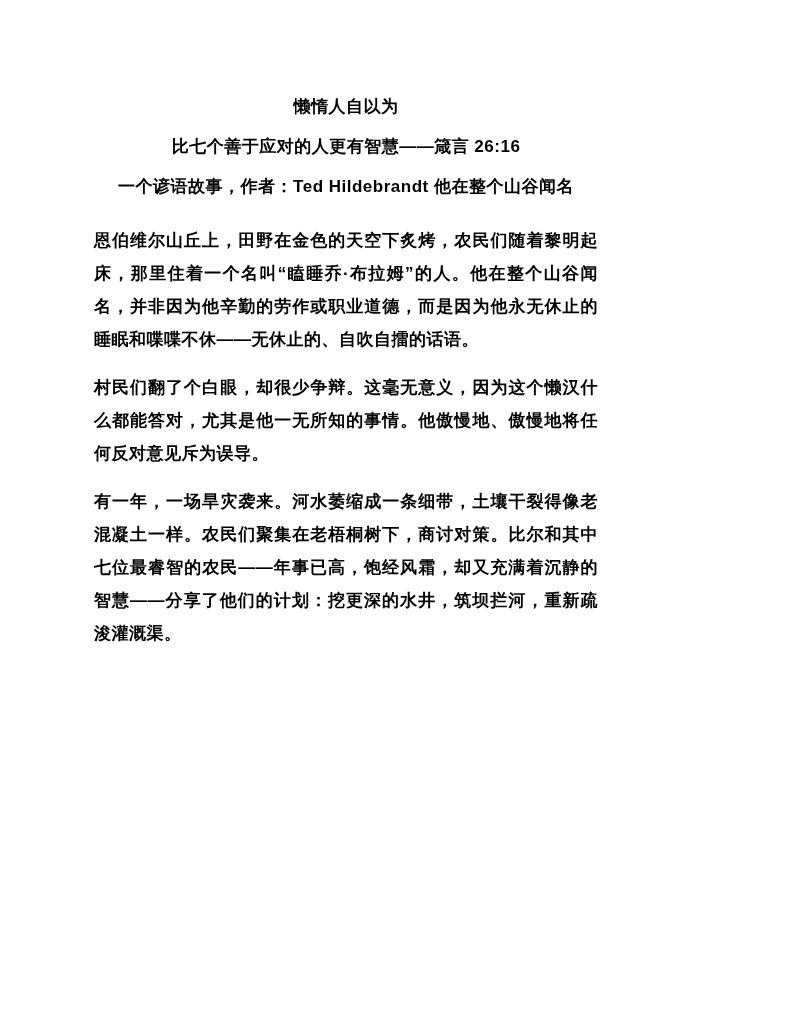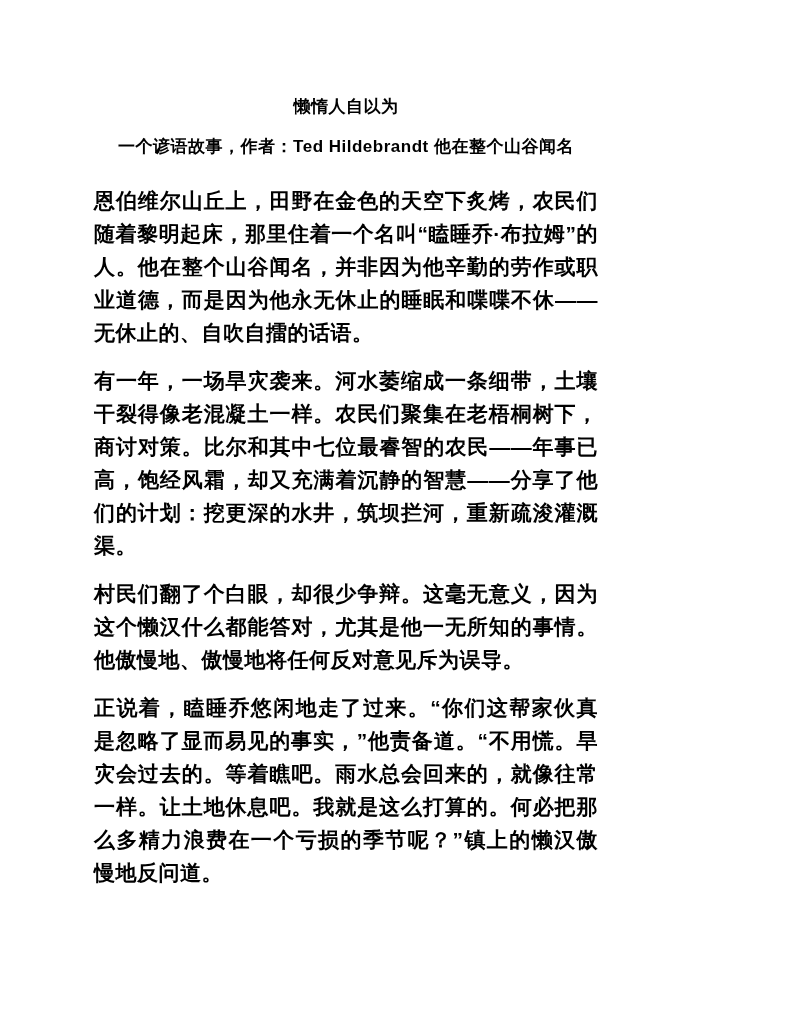--- a/index.html
+++ b/index.html
@@ -23,39 +23,39 @@
     }
     .title-line {
       font-weight: 700;
       font-size: 17px;
       line-height: 22px;
       margin: 0 0 18px 0;
       letter-spacing: 0.5px;
     }
     .body-text p {
       font-weight: 700;
-      font-size: 21px;
+      font-size: 17px;
       line-height: 33px;
       margin: 0 0 15px 0;
       text-align: justify;
       text-justify: inter-ideograph;
       letter-spacing: 0.5px;
       word-break: break-all;
     }
   </style>
 </head>
 <body>
 
 <div class="page">
 
   <div class="title-block">
     <p class="title-line">懒惰人自以为</p>
+    <p class="title-line">比七个善于应对的人更有智慧——箴言 26:16</p>
     <p class="title-line">一个谚语故事，作者：Ted Hildebrandt 他在整个山谷闻名</p>
   </div>
 
   <div class="body-text">
     <p>恩伯维尔山丘上，田野在金色的天空下炙烤，农民们随着黎明起床，那里住着一个名叫“瞌睡乔·布拉姆”的人。他在整个山谷闻名，并非因为他辛勤的劳作或职业道德，而是因为他永无休止的睡眠和喋喋不休——无休止的、自吹自擂的话语。</p>
+    <p>村民们翻了个白眼，却很少争辩。这毫无意义，因为这个懒汉什么都能答对，尤其是他一无所知的事情。他傲慢地、傲慢地将任何反对意见斥为误导。</p>
     <p>有一年，一场旱灾袭来。河水萎缩成一条细带，土壤干裂得像老混凝土一样。农民们聚集在老梧桐树下，商讨对策。比尔和其中七位最睿智的农民——年事已高，饱经风霜，却又充满着沉静的智慧——分享了他们的计划：挖更深的水井，筑坝拦河，重新疏浚灌溉渠。</p>
-    <p>村民们翻了个白眼，却很少争辩。这毫无意义，因为这个懒汉什么都能答对，尤其是他一无所知的事情。他傲慢地、傲慢地将任何反对意见斥为误导。</p>
-    <p>正说着，瞌睡乔悠闲地走了过来。“你们这帮家伙真是忽略了显而易见的事实，”他责备道。“不用慌。旱灾会过去的。等着瞧吧。雨水总会回来的，就像往常一样。让土地休息吧。我就是这么打算的。何必把那么多精力浪费在一个亏损的季节呢？”镇上的懒汉傲慢地反问道。</p>
   </div>
 
 </div>
 
 </body></html>

